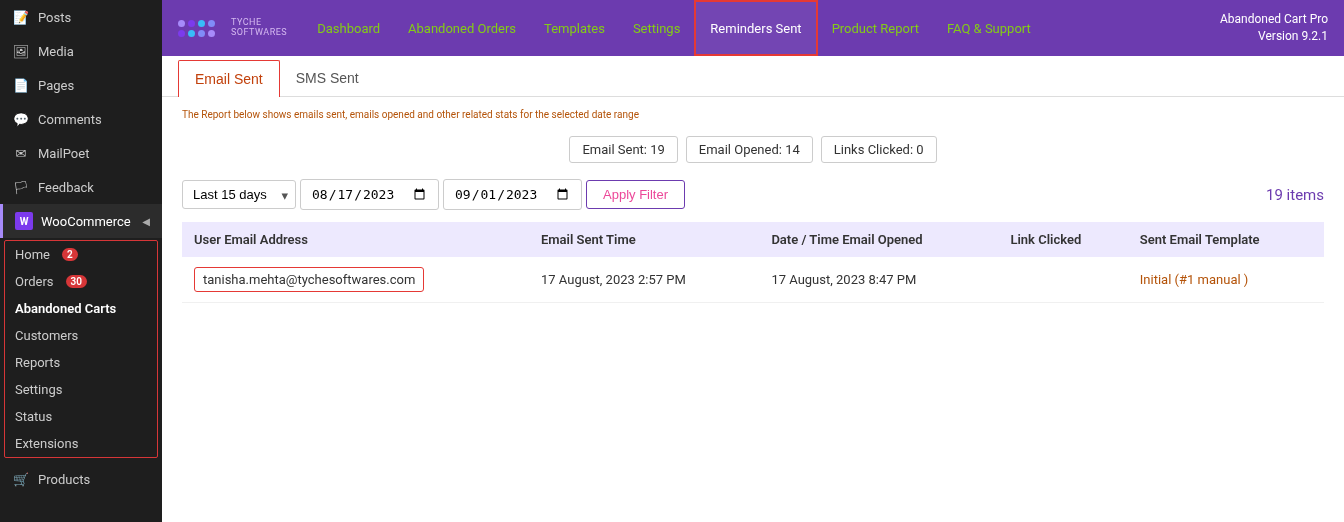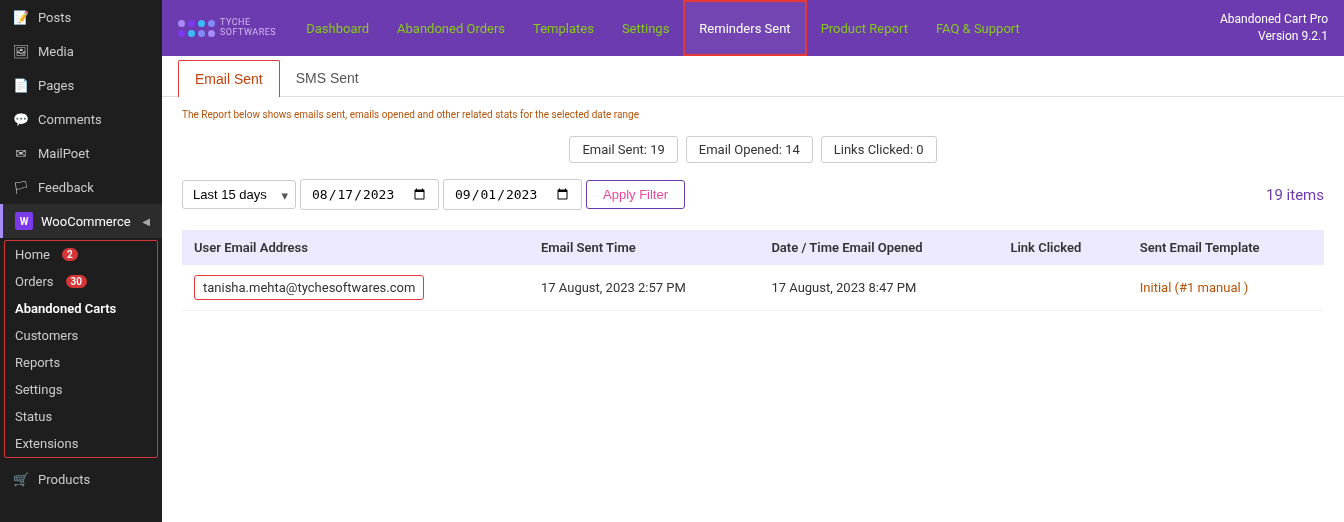--- a/index.html
+++ b/index.html
@@ -63,21 +63,21 @@
       background: #6c3baf;
       display: flex;
       align-items: center;
       padding: 0 0;
       height: 56px;
       flex-shrink: 0;
     }
     .topnav-logo {
       background: #6c3baf;
       padding: 0 16px;
-      display: flex; align-items: center; gap: 5px;
+      display: flex; align-items: center; gap: 16px;
     }
     .logo-dots {
       display: grid; grid-template-columns: repeat(4,7px); grid-template-rows: repeat(2,7px); gap: 3px;
     }
     .logo-dot { width: 7px; height: 7px; border-radius: 50%; }
     .logo-text { font-size: 9px; color: #d4b8f0; letter-spacing: 0.5px; line-height: 1.1; }
     .topnav-menu { display: flex; align-items: center; height: 100%; flex: 1; }
     .topnav-item {
       color: #84cc16; font-size: 13px; padding: 0 14px; height: 100%;
       display: flex; align-items: center; cursor: pointer; white-space: nowrap;
@@ -134,21 +134,21 @@
     }
     .stat-badge {
       border: 1px solid #ccc; border-radius: 3px;
       padding: 5px 12px; font-size: 13px; color: #333;
       background: #fff;
     }
 
     
     .filter-row {
       display: flex; align-items: center; gap: 4px;
-      padding: 8px 20px 20px;
+      padding: 8px 20px 12px;
     }
     .filter-select {
       border: 1px solid #ccc; border-radius: 3px; padding: 6px 28px 6px 10px;
       font-size: 13px; background: #fff; cursor: pointer;
       appearance: none; position: relative;
     }
     .select-wrapper { position: relative; display: inline-flex; }
     .select-wrapper::after {
       content: '▾'; position: absolute; right: 8px; top: 50%; transform: translateY(-50%);
       pointer-events: none; color: #555;

